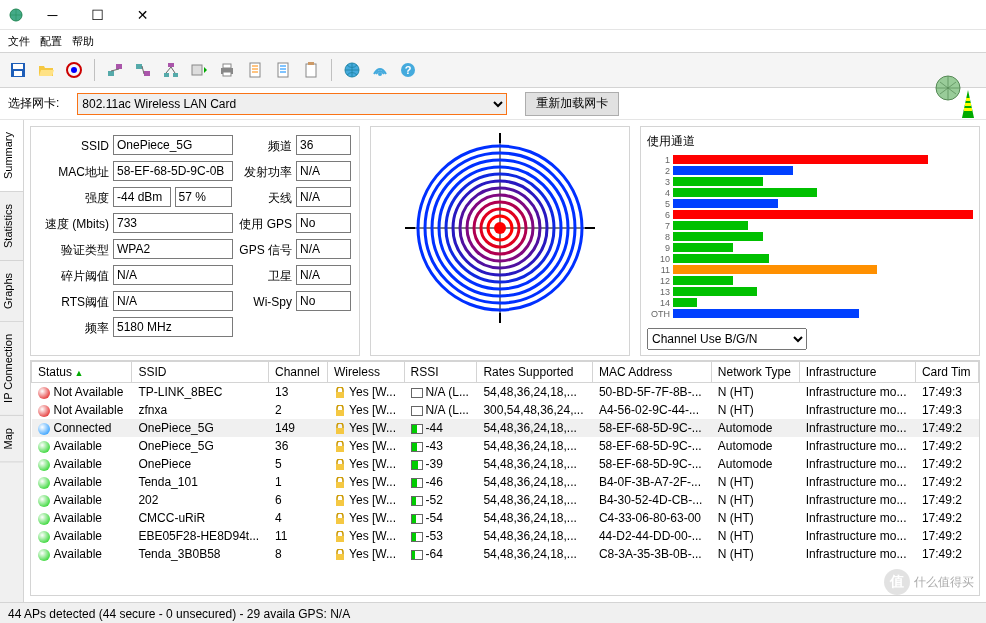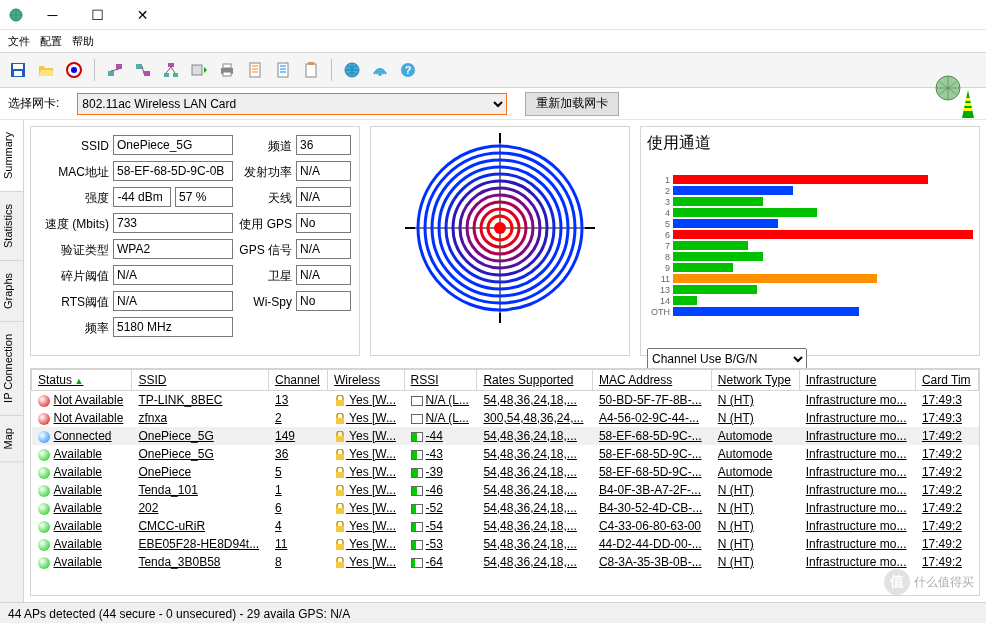--- a/index.html
+++ b/index.html
@@ -16,40 +16,40 @@
 .tbtn svg { width: 18px; height: 18px; }
 .sep { width: 1px; height: 22px; background: #c0c0c0; margin: 0 4px; }
 .selrow { height: 32px; background: #fff; display: flex; align-items: center; padding: 0 8px; gap: 18px; border-bottom: 1px solid #e5e5e5; position: relative; }
 .selrow select { width: 430px; height: 22px; font-size: 12px; border: 1px solid #f97316; }
 .selrow button { height: 24px; padding: 0 10px; font-size: 12px; background: #e1e1e1; border: 1px solid #adadad; cursor: pointer; }
 .bigicon { position: absolute; right: 6px; top: -18px; width: 50px; height: 50px; }
 .main { display: flex; height: 482px; }
 .tabs { width: 24px; display: flex; flex-direction: column; background: #f0f0f0; border-right: 1px solid #d4d4d4; }
 .tab { writing-mode: vertical-rl; text-orientation: mixed; transform: rotate(180deg); padding: 12px 2px; text-align: center; font-size: 11px; border-top: 1px solid #d4d4d4; cursor: pointer; background: #f0f0f0; }
 .tab.active { background: #fff; }
-.content { flex: 1; display: flex; flex-direction: column; padding: 6px; gap: 12px; }
+.content { flex: 1; display: flex; flex-direction: column; padding: 6px; gap: 4px; }
 .toprow { display: flex; gap: 10px; height: 230px; }
 .infobox { border: 1px solid #d4d4d4; padding: 8px; display: grid; grid-template-columns: 60px 100px 8px 56px 50px; gap: 4px 4px; align-content: start; font-size: 12px; }
 .infobox .lbl { text-align: right; line-height: 22px; }
 .infobox input { width: 100%; height: 20px; border: 1px solid #7a7a7a; padding: 0 3px; font-size: 12px; background: #fff; }
-.infobox .dual { display: flex; gap: 4px; justify-content: center; }
+.infobox .dual { display: flex; gap: 4px; }
 .infobox .dual input { width: 48%; }
 .radarbox { border: 1px solid #d4d4d4; flex: 1; padding: 6px; min-width: 220px; position: relative; }
 .radarbox .title { font-size: 12px; margin-bottom: 4px; }
 .radar { width: 100%; height: 190px; display: flex; align-items: center; justify-content: center; position: relative; }
 .chanbox { border: 1px solid #d4d4d4; width: 340px; padding: 6px; }
-.chanbox .title { font-size: 16px; margin-bottom: 20px; }
+.chanbox .title { font-size: 12px; margin-bottom: 4px; }
 .bars { height: 170px; display: flex; flex-direction: column; gap: 0; }
 .barrow { display: flex; align-items: center; height: 11px; }
 .barrow .num { width: 26px; text-align: right; font-size: 9px; color: #666; padding-right: 3px; }
 .barrow .bararea { flex: 1; height: 9px; position: relative; }
 .bar { height: 9px; display: block; }
 .chanbox select { width: 160px; height: 22px; font-size: 12px; margin-top: 4px; }
 .grid { border: 1px solid #d4d4d4; flex: 1; overflow: auto; position: relative; }
-.grid table { width: 100%; border-collapse: collapse; font-size: 12px; text-decoration: underline; }
+.grid table { width: 100%; border-collapse: collapse; font-size: 12px; }
 .grid th { background: #fff; border: 1px solid #d4d4d4; text-align: left; padding: 3px 6px; font-weight: normal; position: sticky; top: 0; white-space: nowrap; }
 .grid td { padding: 2px 6px; white-space: nowrap; border-right: 1px solid transparent; }
 .grid tr.sel td { background: #f0f0f0; }
 .statdot { width: 12px; height: 12px; border-radius: 50%; display: inline-block; vertical-align: middle; margin-right: 4px; }
 .lock { width: 12px; height: 12px; display: inline-block; vertical-align: middle; }
 .rssibar { display: inline-block; width: 12px; height: 10px; border: 1px solid #666; vertical-align: middle; margin-right: 3px; position: relative; background: #fff; }
 .rssibar span { position: absolute; left: 0; top: 0; bottom: 0; background: #0c0; }
 .statusbar { height: 22px; border-top: 1px solid #d4d4d4; display: flex; align-items: center; padding: 0 8px; font-size: 12px; background: #f0f0f0; }
 .watermark { position: absolute; right: 12px; bottom: 28px; opacity: 0.55; font-size: 12px; color: #666; display: flex; align-items: center; gap: 4px; }
 .watermark .circ { width: 26px; height: 26px; border-radius: 50%; background: #ccc; color: #fff; display: flex; align-items: center; justify-content: center; font-size: 14px; font-weight: bold; }
@@ -308,23 +308,35 @@
                 <div class="bar" style="width: 30%; background: rgb(0, 192, 0);"></div>
               </div>
             </div>
             <div class="barrow">
               <div class="num">9</div>
               <div class="bararea">
                 <div class="bar" style="width: 20%; background: rgb(0, 192, 0);"></div>
               </div>
             </div>
             <div class="barrow">
+              <div class="num">10</div>
+              <div class="bararea">
+                <div class="bar" style="width: 32%; background: rgb(0, 192, 0);"></div>
+              </div>
+            </div>
+            <div class="barrow">
               <div class="num">11</div>
               <div class="bararea">
                 <div class="bar" style="width: 68%; background: rgb(255, 144, 0);"></div>
+              </div>
+            </div>
+            <div class="barrow">
+              <div class="num">12</div>
+              <div class="bararea">
+                <div class="bar" style="width: 20%; background: rgb(0, 192, 0);"></div>
               </div>
             </div>
             <div class="barrow">
               <div class="num">13</div>
               <div class="bararea">
                 <div class="bar" style="width: 28%; background: rgb(0, 192, 0);"></div>
               </div>
             </div>
             <div class="barrow">
               <div class="num">14</div>

